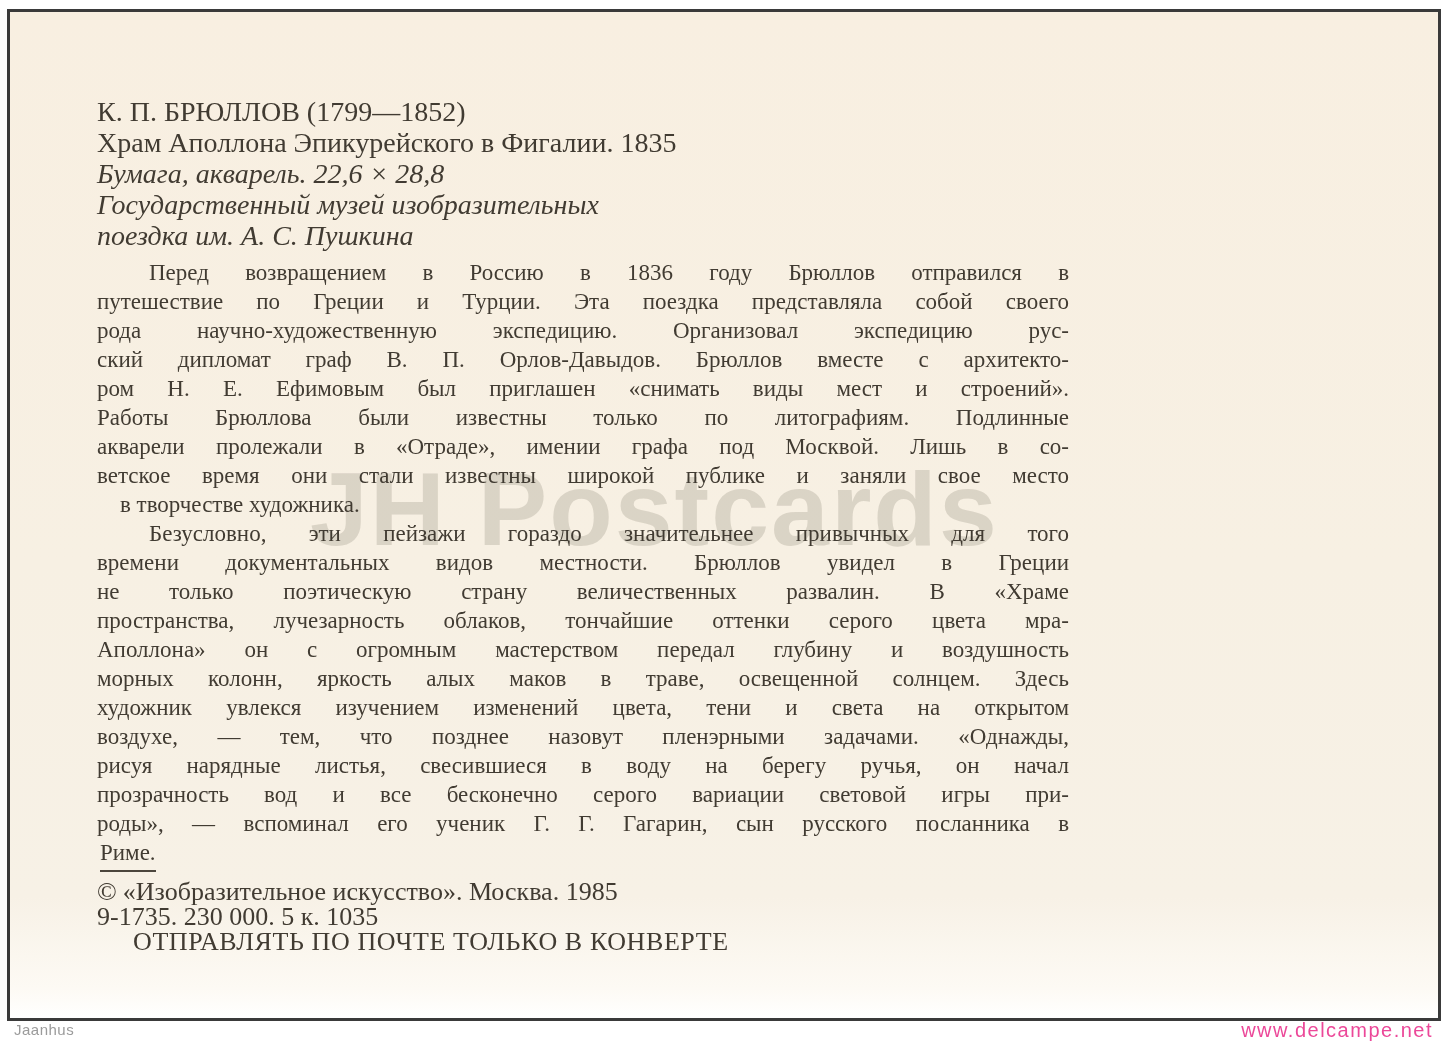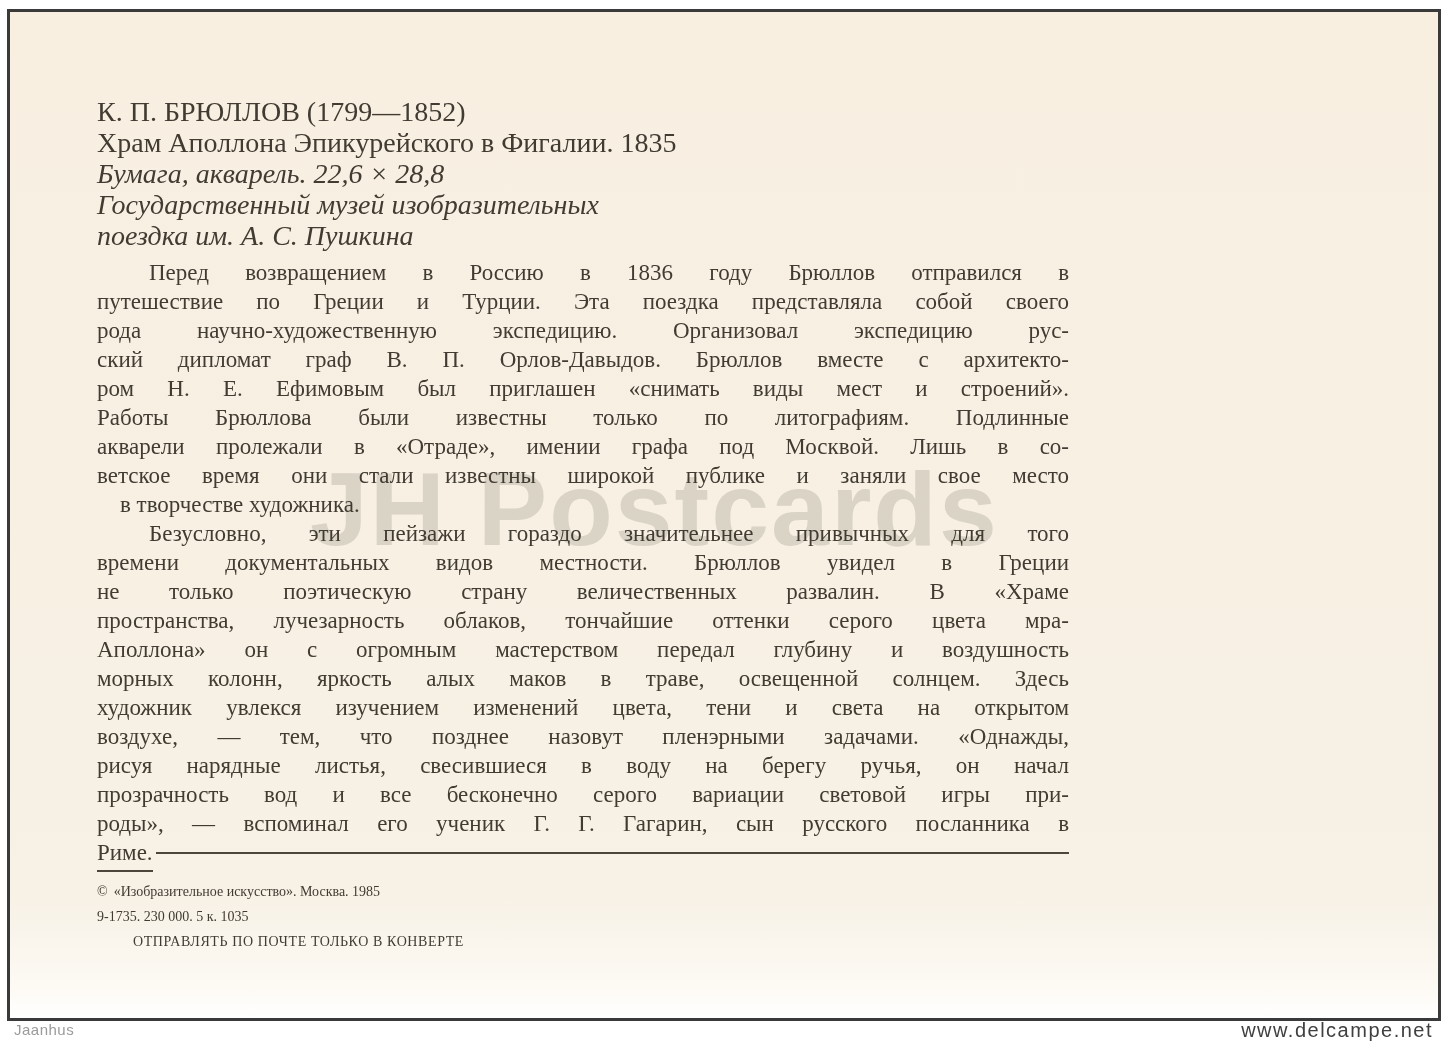--- a/index.html
+++ b/index.html
@@ -29,33 +29,33 @@
   .hdr{font-size:28px;line-height:31px;white-space:nowrap;}
   .hdr.it{font-style:italic;}
   .body-text{margin-top:7px;}
   .line{
     font-size:23px;line-height:29px;height:29px;
     text-align:justify;text-align-last:justify;
     white-space:nowrap;overflow:visible;
   }
   .line.ind{text-indent:52px;}
   .line.last{text-align-last:left;white-space:nowrap;margin-left:23px;}
-  .rule-line{display:flex;align-items:baseline;height:29px;font-size:23px;line-height:29px;}
+  .rule-line{display:flex;align-items:baseline;height:29px;font-size:23px;line-height:29px;flex-direction:column;}
   .rule-line .word{border-bottom:2px solid #4c463d;padding-bottom:3px;}
   .rule{flex:1;border-bottom:2px solid #4c463d;margin-left:3px;transform:translateY(-6px);}
-  .imprint{margin-top:12px;font-size:14px;line-height:25px;}
+  .imprint{margin-top:12px;font-size:26px;line-height:25px;}
   .imprint .row{white-space:nowrap;}
   .imprint .caps{letter-spacing:0.6px;margin-left:36px;}
   .copy-sym{display:inline-block;margin-right:6px;}
   .footer-mark{
     position:absolute;z-index:3;
     font-family:"Liberation Sans", sans-serif;color:#9b9b9b;
   }
   .footer-left{left:14px;top:1021px;font-size:15px;letter-spacing:0.5px;}
-  .footer-right{right:12px;top:1019px;font-size:20px;letter-spacing:1.5px;color:#404040;}
+  .footer-right{right:12px;top:1019px;font-size:20px;letter-spacing:1.5px;color:#ec4899;}
 </style>
 </head>
 <body>
 
 <div class="scan">
 
   <div class="watermark">JH Postcards</div>
 
   <div class="content">
 

